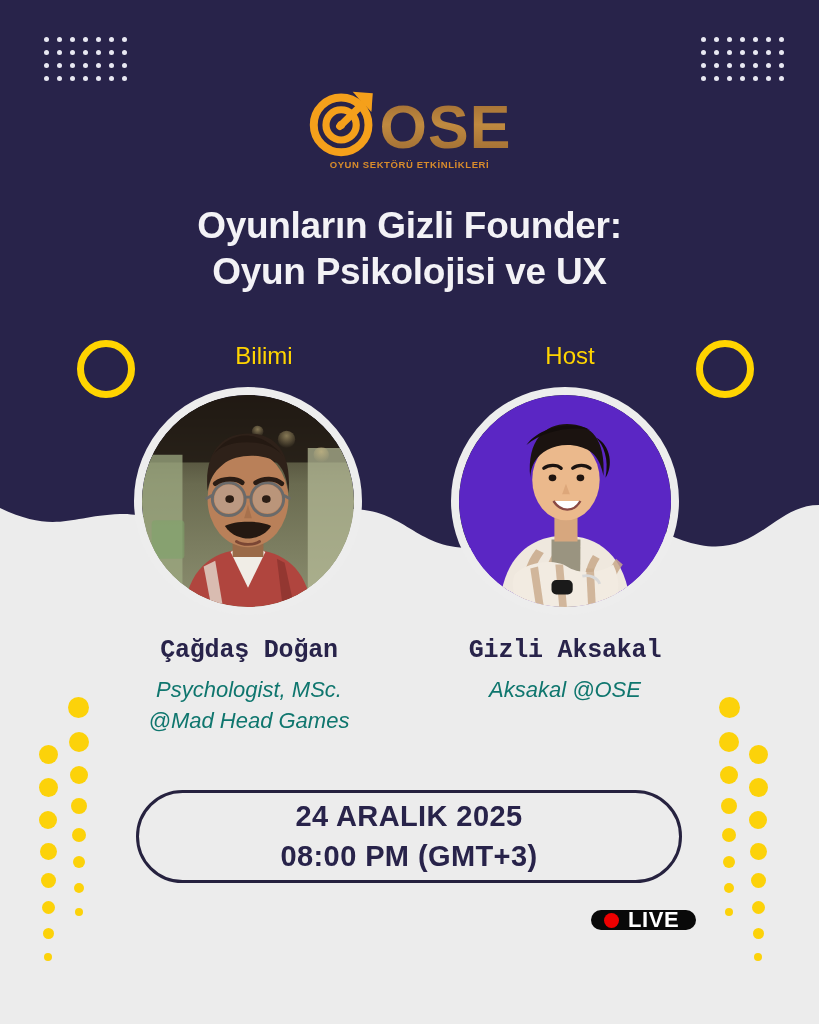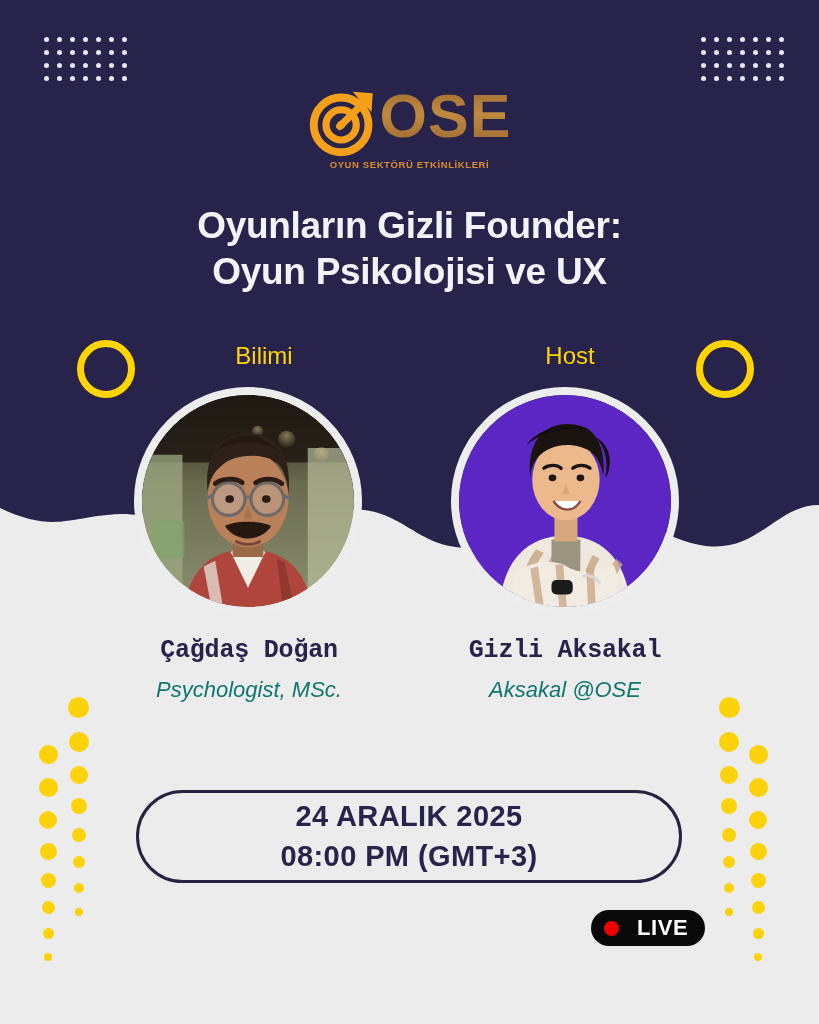--- a/index.html
+++ b/index.html
@@ -45,21 +45,21 @@
   }
   #ring-left{ left:77px; top:340px; }
   #ring-right{ left:696px; top:340px; }
 
   
   #logo{
     position:absolute; z-index:4;
     left:0; right:0; top:86px;
     display:flex; flex-direction:column; align-items:center;
   }
-  #logo-row{ display:flex; align-items:flex-start; gap:0; }
+  #logo-row{ display:flex; align-items:flex-end; gap:0; }
   #logo-mark{ width:72px; height:72px; }
   #logo-word{
     font-size:61px; font-weight:bold; letter-spacing:1px;
     color:#B0793A; line-height:1;
     background:linear-gradient(180deg,#9E6B33 0%,#C08A40 45%,#9C6A32 100%);
     -webkit-background-clip:text; background-clip:text;
     -webkit-text-fill-color:transparent;
   }
   #logo-tagline{
     margin-top:1px; font-size:9.5px; font-weight:bold;
@@ -122,24 +122,24 @@
     background:transparent;
   }
   .date-line{
     color:#28234A; font-size:29px; font-weight:bold;
     letter-spacing:0.4px; line-height:1.36;
   }
 
   
   #live-badge{
     position:absolute; z-index:4;
-    left:591px; top:910px; height:36px;
+    left:591px; top:910px; height:20px;
     padding:0 17px 0 13px;
     background:#090909; border-radius:18px;
-    display:flex; align-items:center; gap:18px;
+    display:flex; align-items:center; gap:9px;
   }
   #live-dot{ width:15px; height:15px; border-radius:50%; background:#EE0000; }
   #live-text{
     color:#FFFFFF; font-size:22px; font-weight:bold; letter-spacing:0.6px;
   }
 </style>
 </head>
 <body>
 
 <div id="poster">
@@ -356,20 +356,21 @@
 
         <path d="M128 188 C136 186 144 190 146 196" stroke="#D8D8D8" stroke-width="3" fill="none"></path>
       </svg>
     </div>
   </div>
 
   <div class="person-block" id="block-speaker">
     <div class="person-name">Çağdaş Doğan</div>
     <div class="person-role">
       <div>Psychologist, MSc.</div>
+      <div>@Mad Head Games</div>
     </div>
   </div>
 
   <div class="person-block" id="block-host">
     <div class="person-name">Gizli Aksakal</div>
     <div class="person-role">
       <div>Aksakal @OSE</div>
     </div>
   </div>
 

